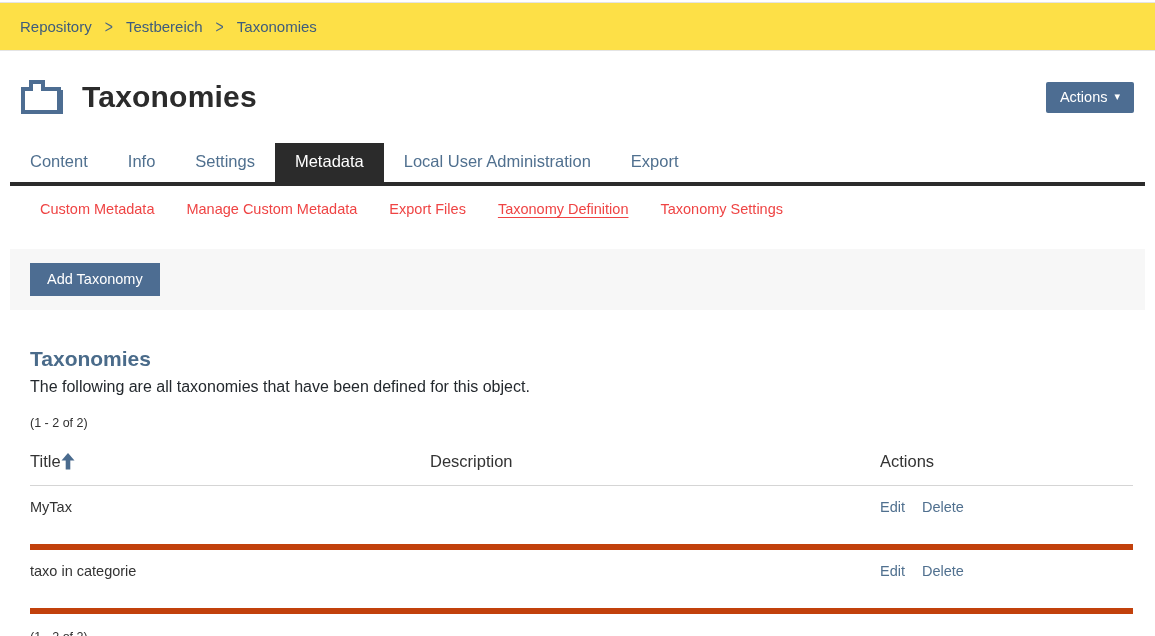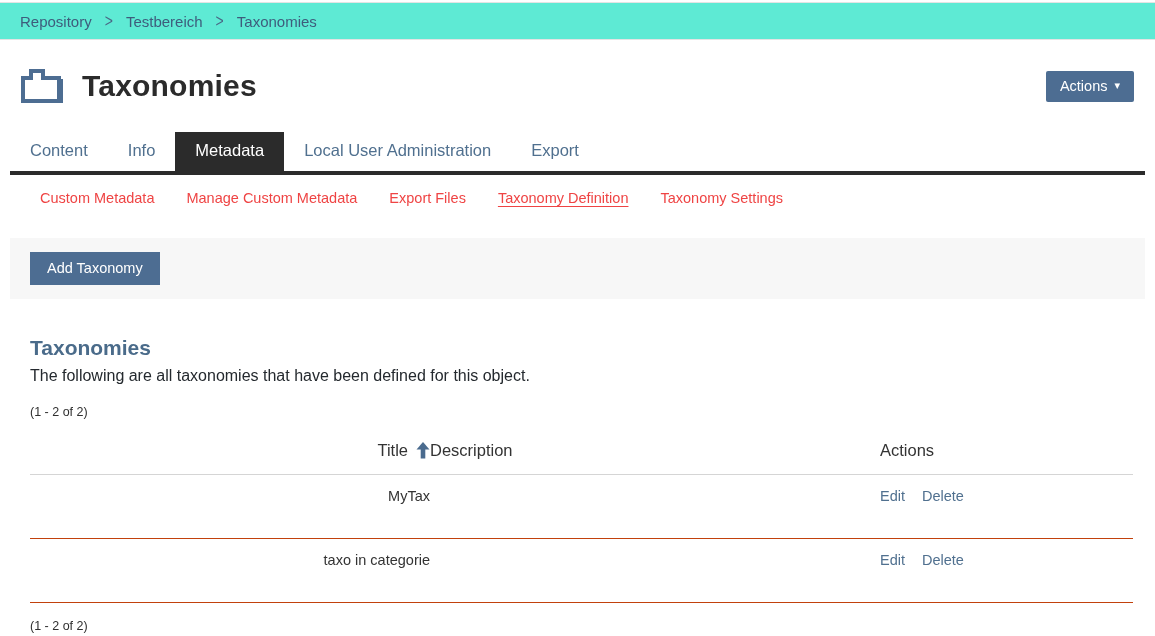--- a/index.html
+++ b/index.html
@@ -1,20 +1,20 @@
 <!DOCTYPE html>
 <html><head>
 <meta charset="utf-8">
 <style>
   * { margin:0; padding:0; box-sizing:border-box; }
   html,body { width:1155px; height:636px; background:#fff; overflow:hidden;
     font-family:"Liberation Sans","DejaVu Sans",sans-serif; color:#24292e; }
 
   
-  .breadcrumb-bar { margin-top:2px; height:38px; background:#5eead4;
+  .breadcrumb-bar { margin-top:2px; height:49px; background:#fde047;
     border-top:1px solid #e4e4e4; border-bottom:1px solid #e4e4e4;
     display:flex; align-items:center; padding-left:20px; gap:13px;
     font-size:15px; color:#3e5c7c; }
   .crumb { cursor:pointer; }
   .crumb-sep { color:#4a6785; font-size:14px; transform:scaleY(1.25); display:inline-block; }
 
   
   .page-header { display:flex; align-items:center; padding:26px 21px 20px 20px; }
   .folder-icon { width:46px; height:40px; margin-right:16px; flex:0 0 auto; }
   .page-title { font-size:30px; font-weight:700; color:#2b2b2b; letter-spacing:0.2px; }
@@ -43,23 +43,23 @@
   .content { padding:0 22px 0 30px; }
   .section-heading { margin-top:37px; font-size:21px; font-weight:700; color:#4a6b8a; }
   .section-desc { margin-top:7px; font-size:16px; color:#24292e; }
   .pagination { margin-top:20px; font-size:12.5px; color:#2f2f2f; }
 
   
   .tax-table { margin-top:12px; }
   .t-row { display:grid; grid-template-columns:400px 240px 210px 1fr; align-items:start; }
   .t-head { border-bottom:1px solid #d5d5d5; }
   .t-head > div { padding:10px 0 14px; font-size:16.5px; color:#333; }
-  .th-title { color:#50708f; display:flex; align-items:center; gap:8px; cursor:pointer;justify-content:flex-end; }
+  .th-title { color:#50708f; display:flex; align-items:center; cursor:pointer; }
   .th-desc { text-align:left; }
-  .t-body-row { border-bottom:1px solid #c2410c; min-height:64px; padding:10px 0 12px;text-align:right; }
+  .t-body-row { border-bottom:6px solid #c2410c; min-height:64px; padding:10px 0 12px; }
   .cell-title { font-size:14.5px; color:#333; padding-top:3px; }
   .cell-desc { font-size:14.5px; color:#333; text-align:center; }
   .cell-actions { display:flex; flex-direction:row; gap:17px; }
   .link { color:#50708f; font-size:14.5px; line-height:22px; cursor:pointer; width:max-content; }
   .pagination-bottom { margin-top:16px; font-size:12.5px; color:#2f2f2f; }
 </style>
 </head>
 <body>
 
 <div class="breadcrumb-bar">
@@ -79,20 +79,21 @@
   <button class="actions-btn">
     <span>Actions</span>
     <span class="caret">▾</span>
   </button>
 </div>
 
 <div class="tabs-wrap">
   <div class="tabs">
     <div class="tab">Content</div>
     <div class="tab">Info</div>
+    <div class="tab">Settings</div>
     <div class="tab active">Metadata</div>
     <div class="tab">Local User Administration</div>
     <div class="tab">Export</div>
   </div>
 </div>
 
 <div class="subtabs">
   <div class="subtab">Custom Metadata</div>
   <div class="subtab">Manage Custom Metadata</div>
   <div class="subtab">Export Files</div>

